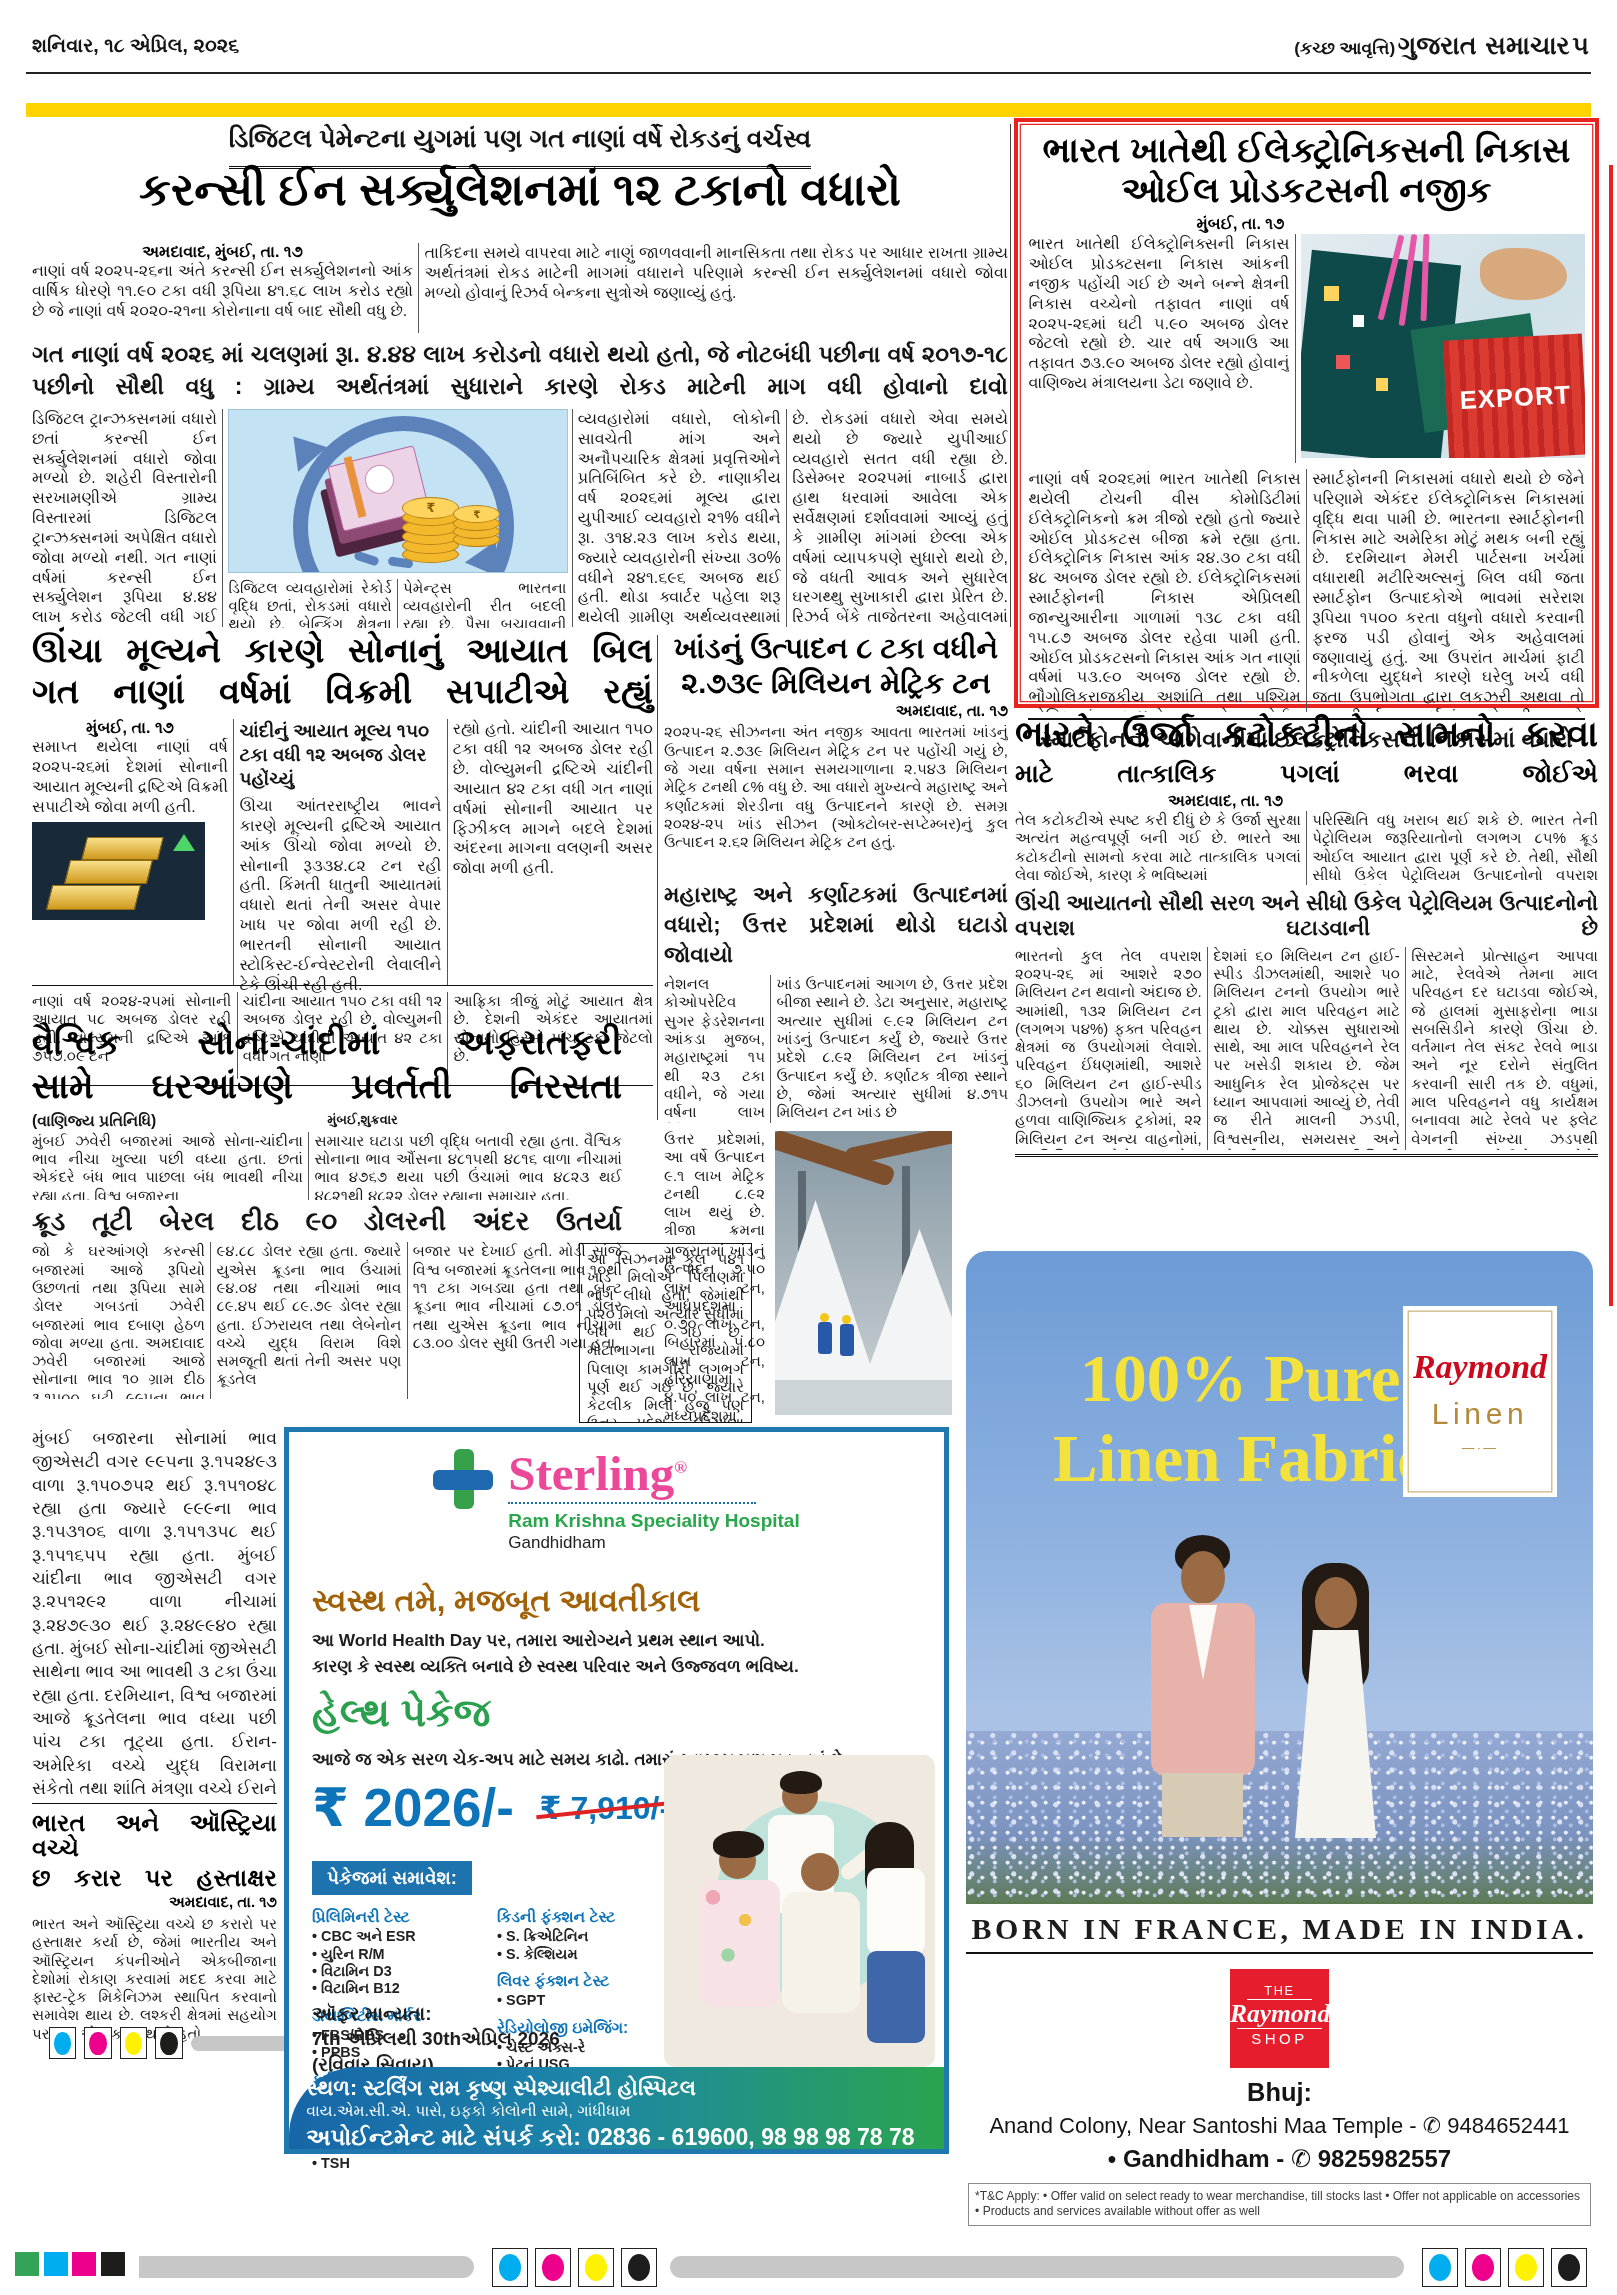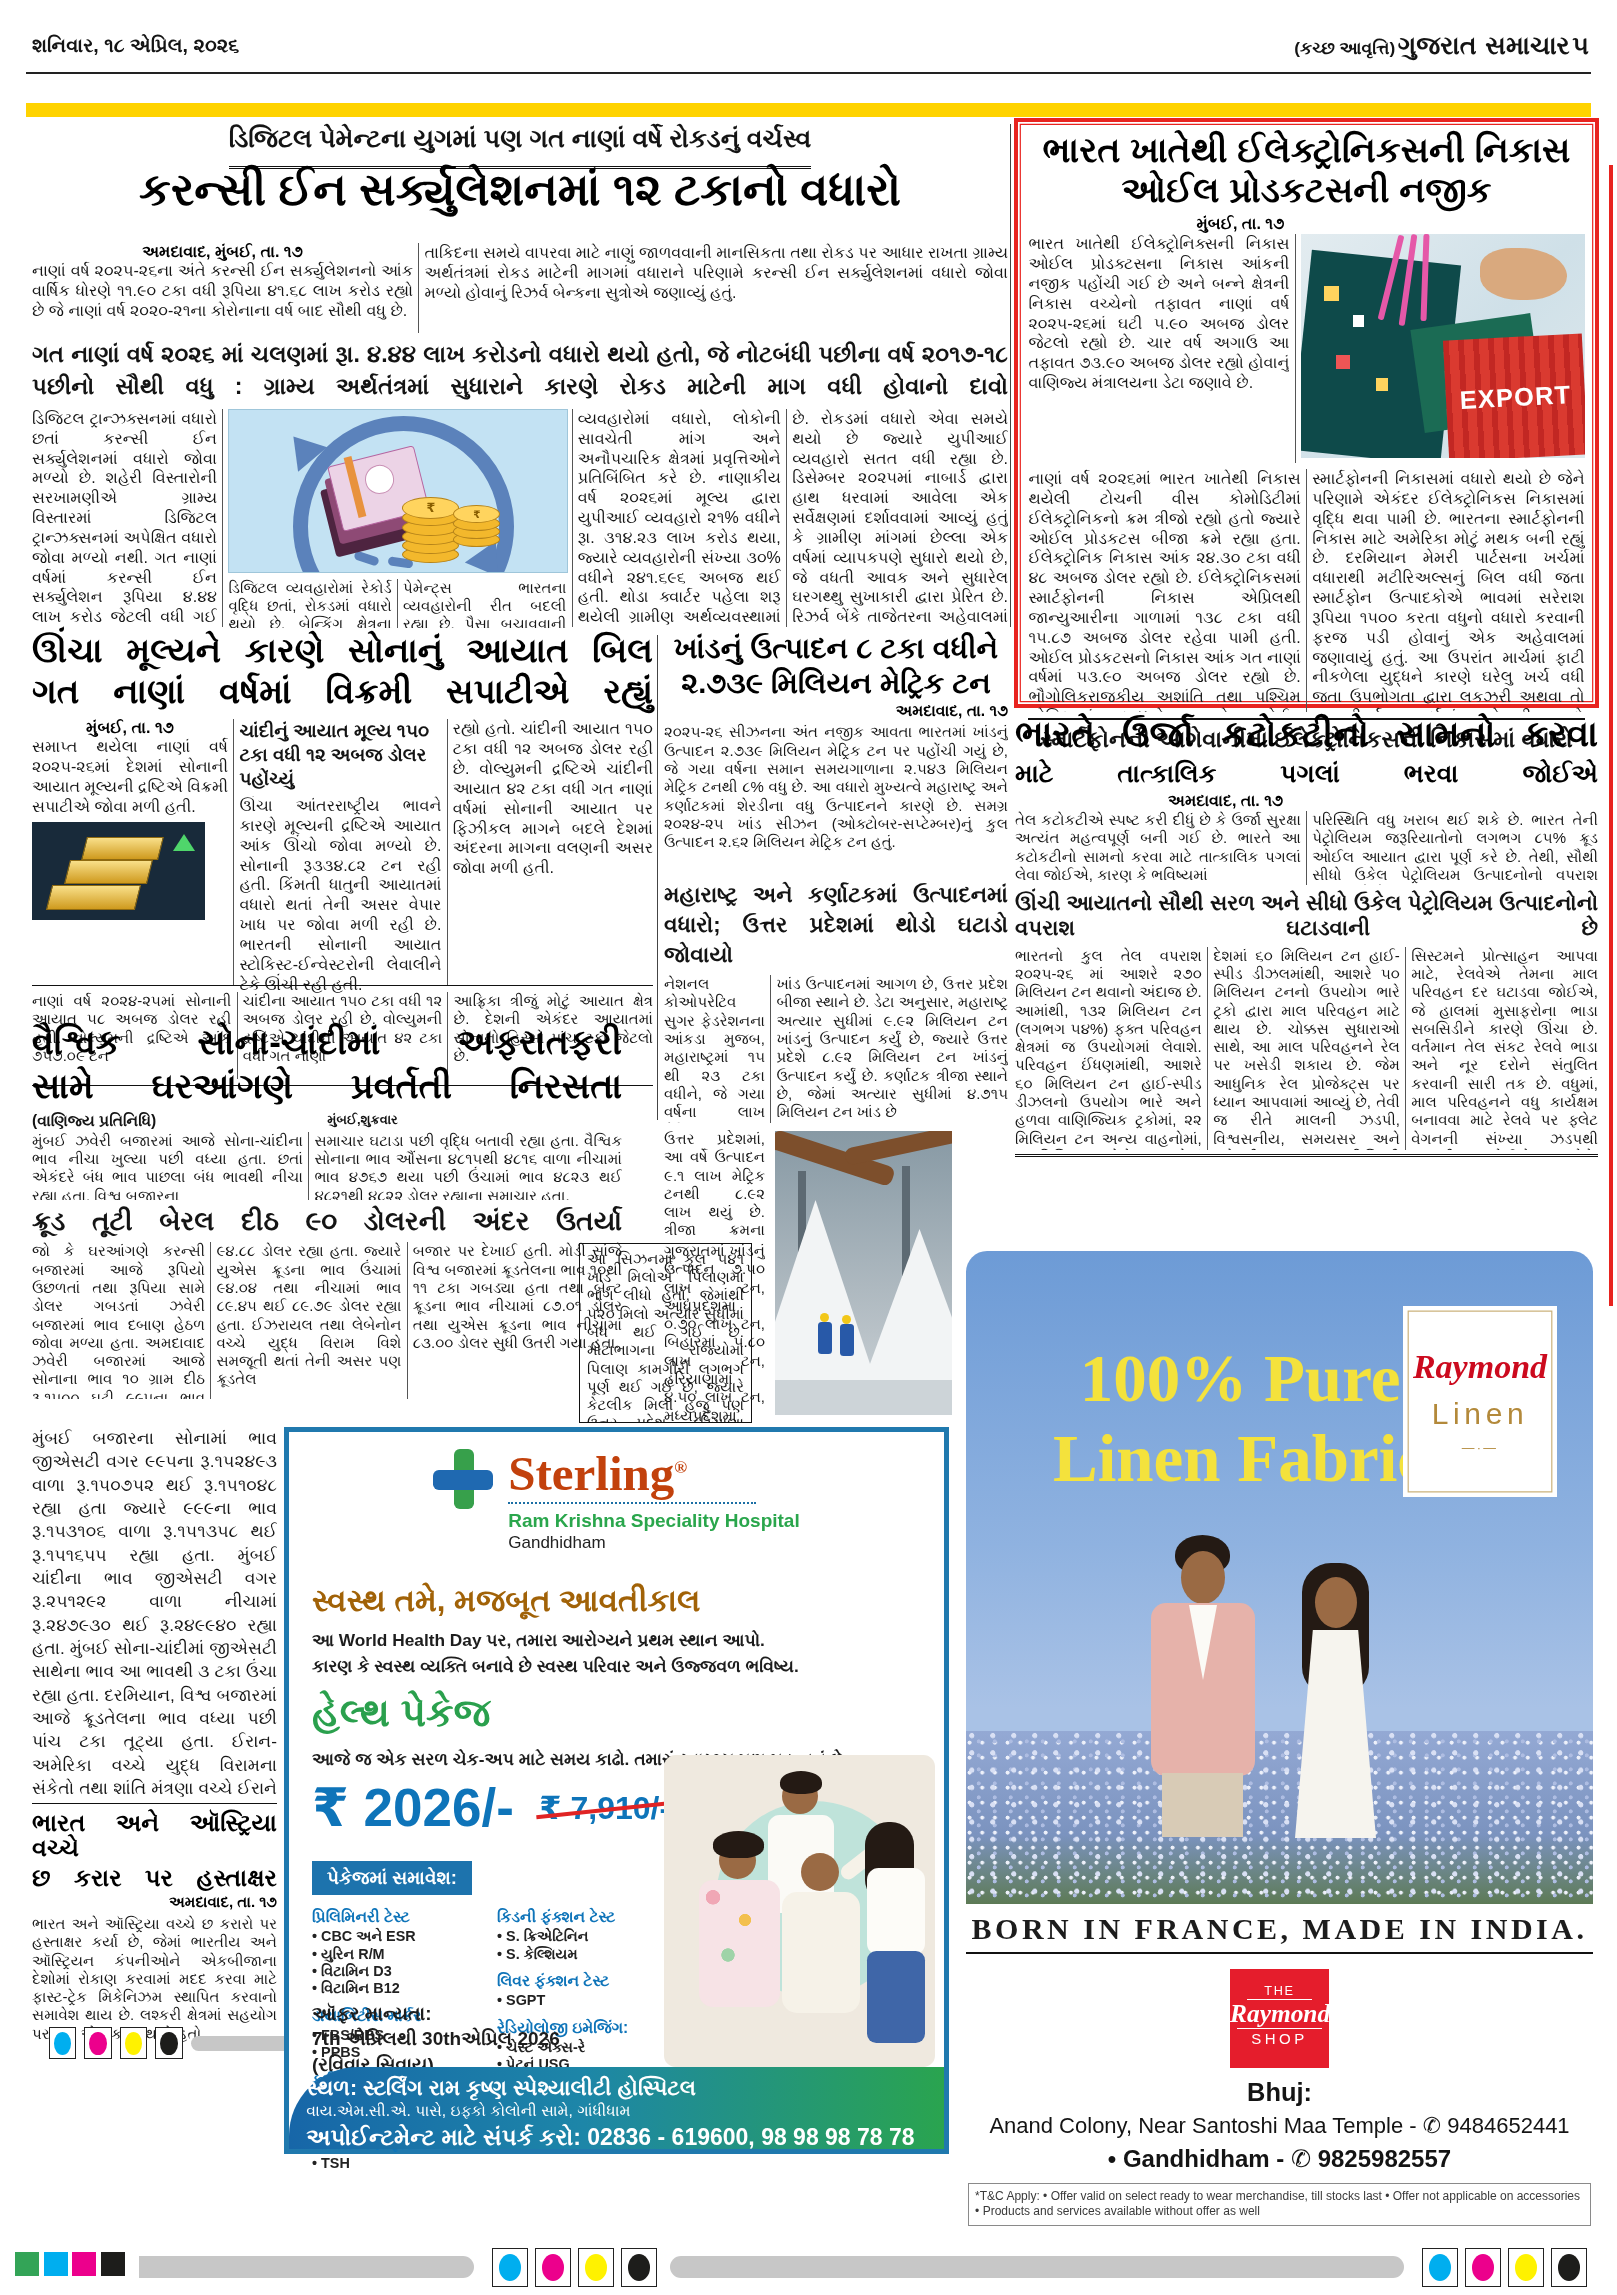--- a/index.html
+++ b/index.html
@@ -298,21 +298,21 @@
     <div class="graybar" style="width:104px;height:15px;border-radius:7.5px;"></div>
   </div>
 
   <div class="abs st-ad" style="left:284px;top:1427px;width:665px;height:727px;box-sizing:border-box;">
     <div class="abs flexrow" style="left:0;right:0;top:17.3px;justify-content:center;gap:15px;">
       <div class="st-cross">
           <div class="v"></div>
           <div class="h"></div>
         </div>
       <div>
-        <div style="font-family:'Liberation Serif',serif;font-weight:bold;font-size:49px;color:#c2410c;line-height:1;"><span>Sterling</span><sup style="font-size:17.3px;">®</sup></div>
+        <div style="font-family:'Liberation Serif',serif;font-weight:bold;font-size:49px;color:#ec4899;line-height:1;"><span>Sterling</span><sup style="font-size:17.3px;">®</sup></div>
         <div style="border-bottom:2.9px dotted #1c6fa5;margin:3.5px 0 5.8px 0;width:248px;"></div>
         <div class="bold" style="font-size:19px;color:#2aa64c;">Ram Krishna Speciality Hospital</div>
         <div style="font-size:17px;color:#222;margin-top:1.2px;">Gandhidham</div>
       </div>
     </div>
     <div class="abs bold" style="left:23px;top:151px;font-size:31px;color:#a16207;">સ્વસ્થ તમે, મજબૂત આવતીકાલ</div>
     <div class="abs bold" style="left:23px;top:198px;font-size:17.3px;color:#1d1d1d;">આ World Health Day પર, તમારા આરોગ્યને પ્રથમ સ્થાન આપો.</div>
     <div class="abs bold" style="left:23px;top:224px;font-size:17.3px;color:#1d1d1d;">કારણ કે સ્વસ્થ વ્યક્તિ બનાવે છે સ્વસ્થ પરિવાર અને ઉજ્જવળ ભવિષ્ય.</div>
     <div class="abs bold" style="left:23px;top:259px;font-size:39px;color:#2aa04d;">હેલ્થ પેકેજ</div>
     <div class="abs bold" style="left:23px;top:317px;font-size:17.3px;color:#1d1d1d;">આજે જ એક સરળ ચેક-અપ માટે સમય કાઢો. તમારું સ્વાસ્થ્ય પણ મહત્વનું છે.</div>

